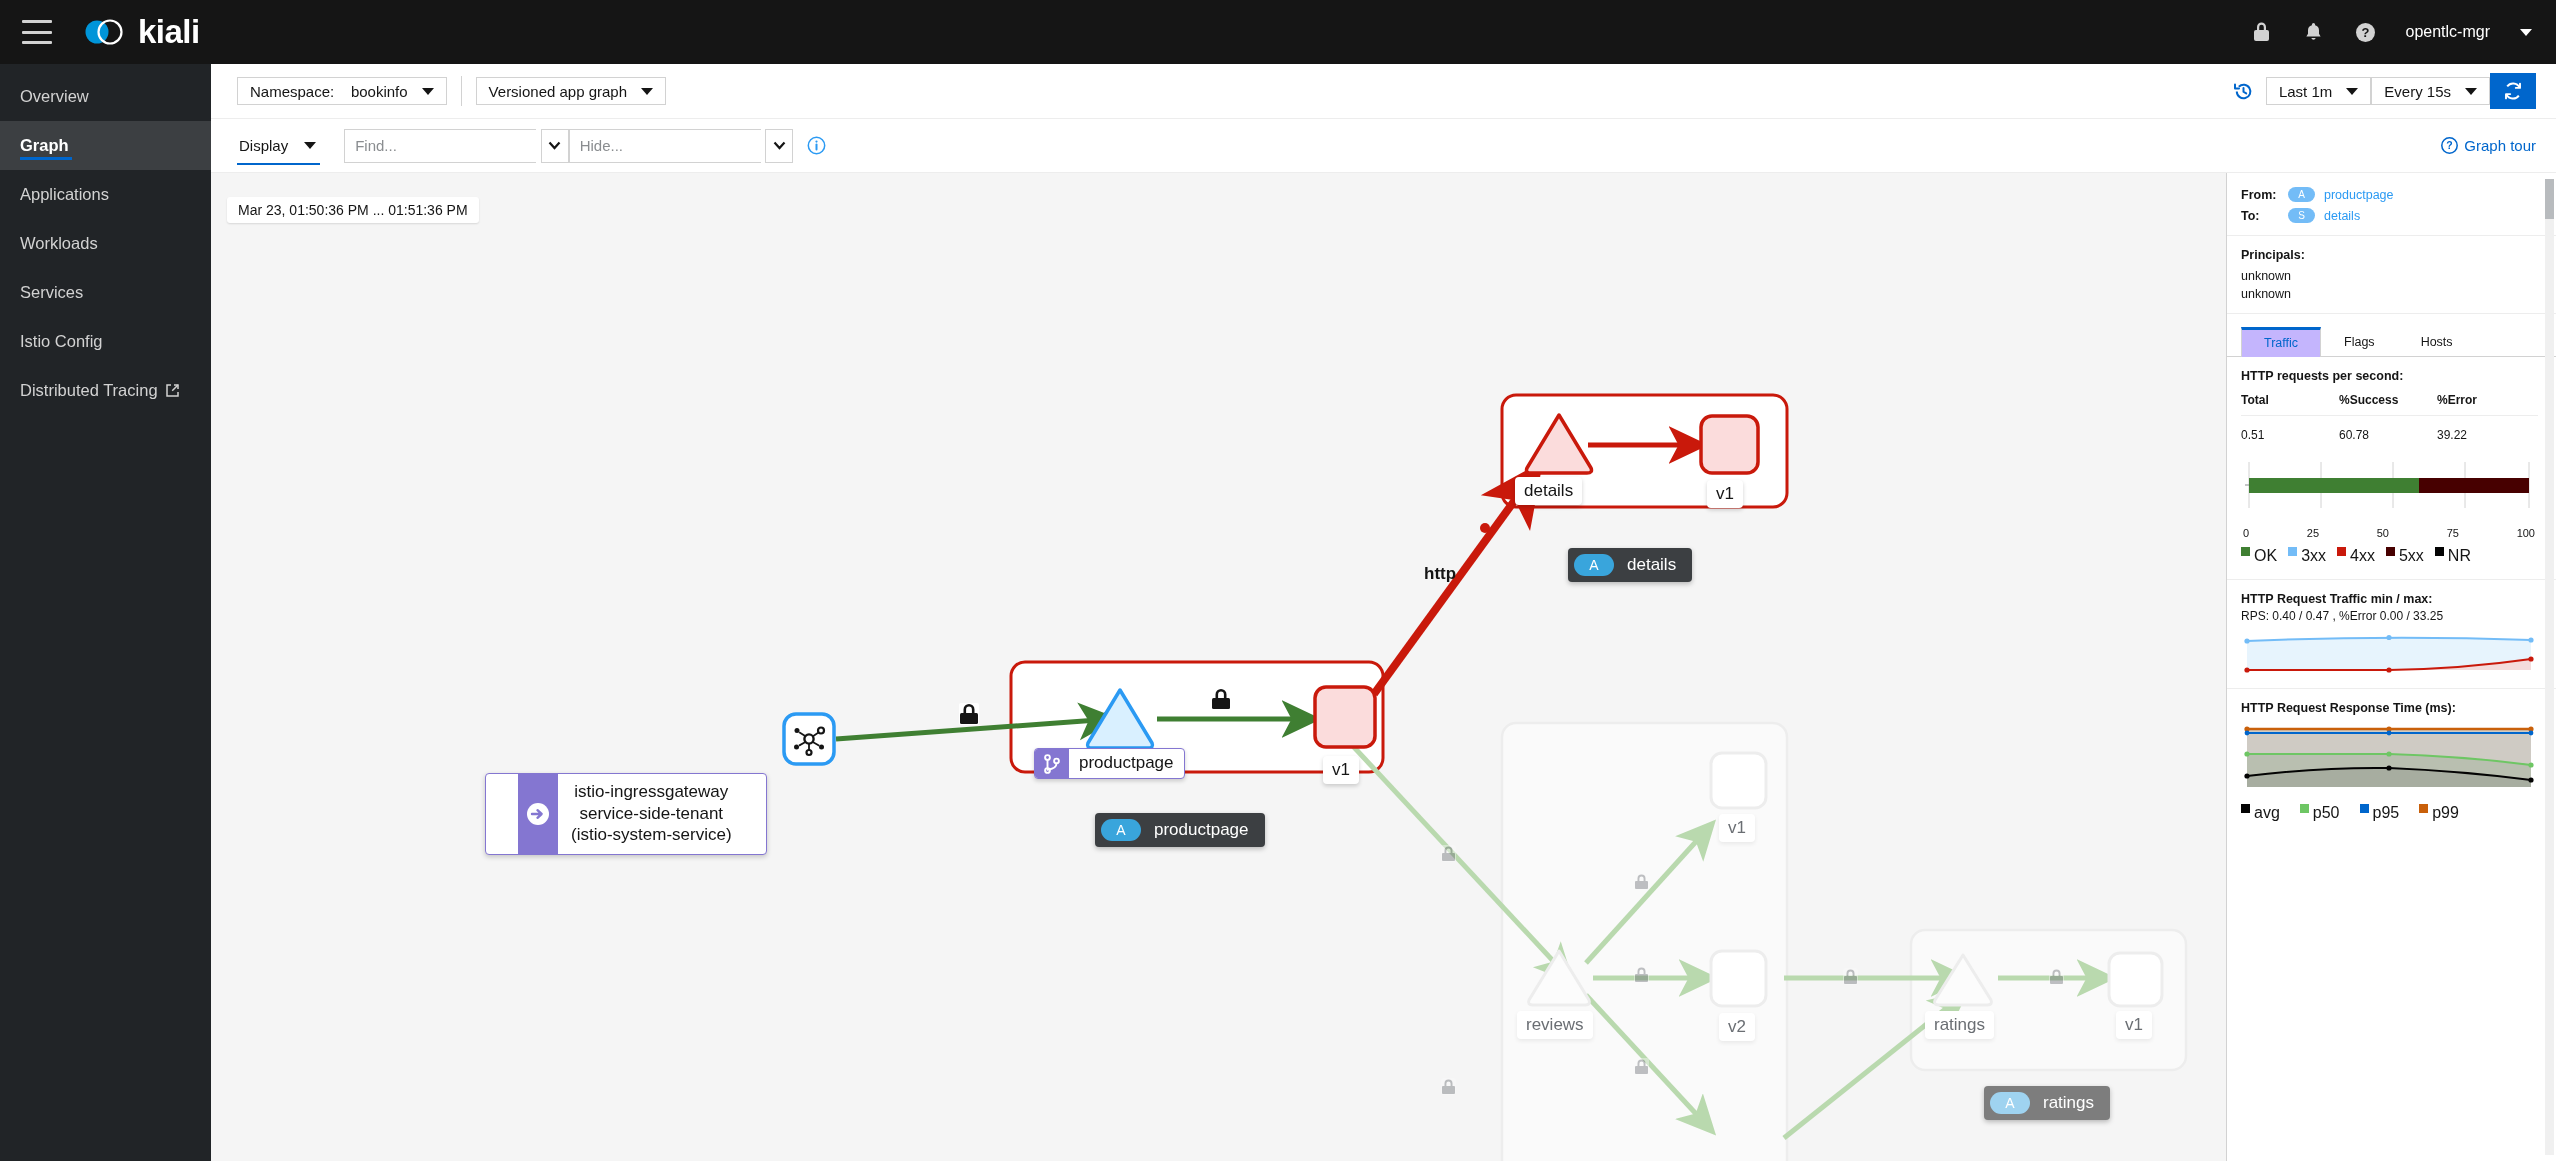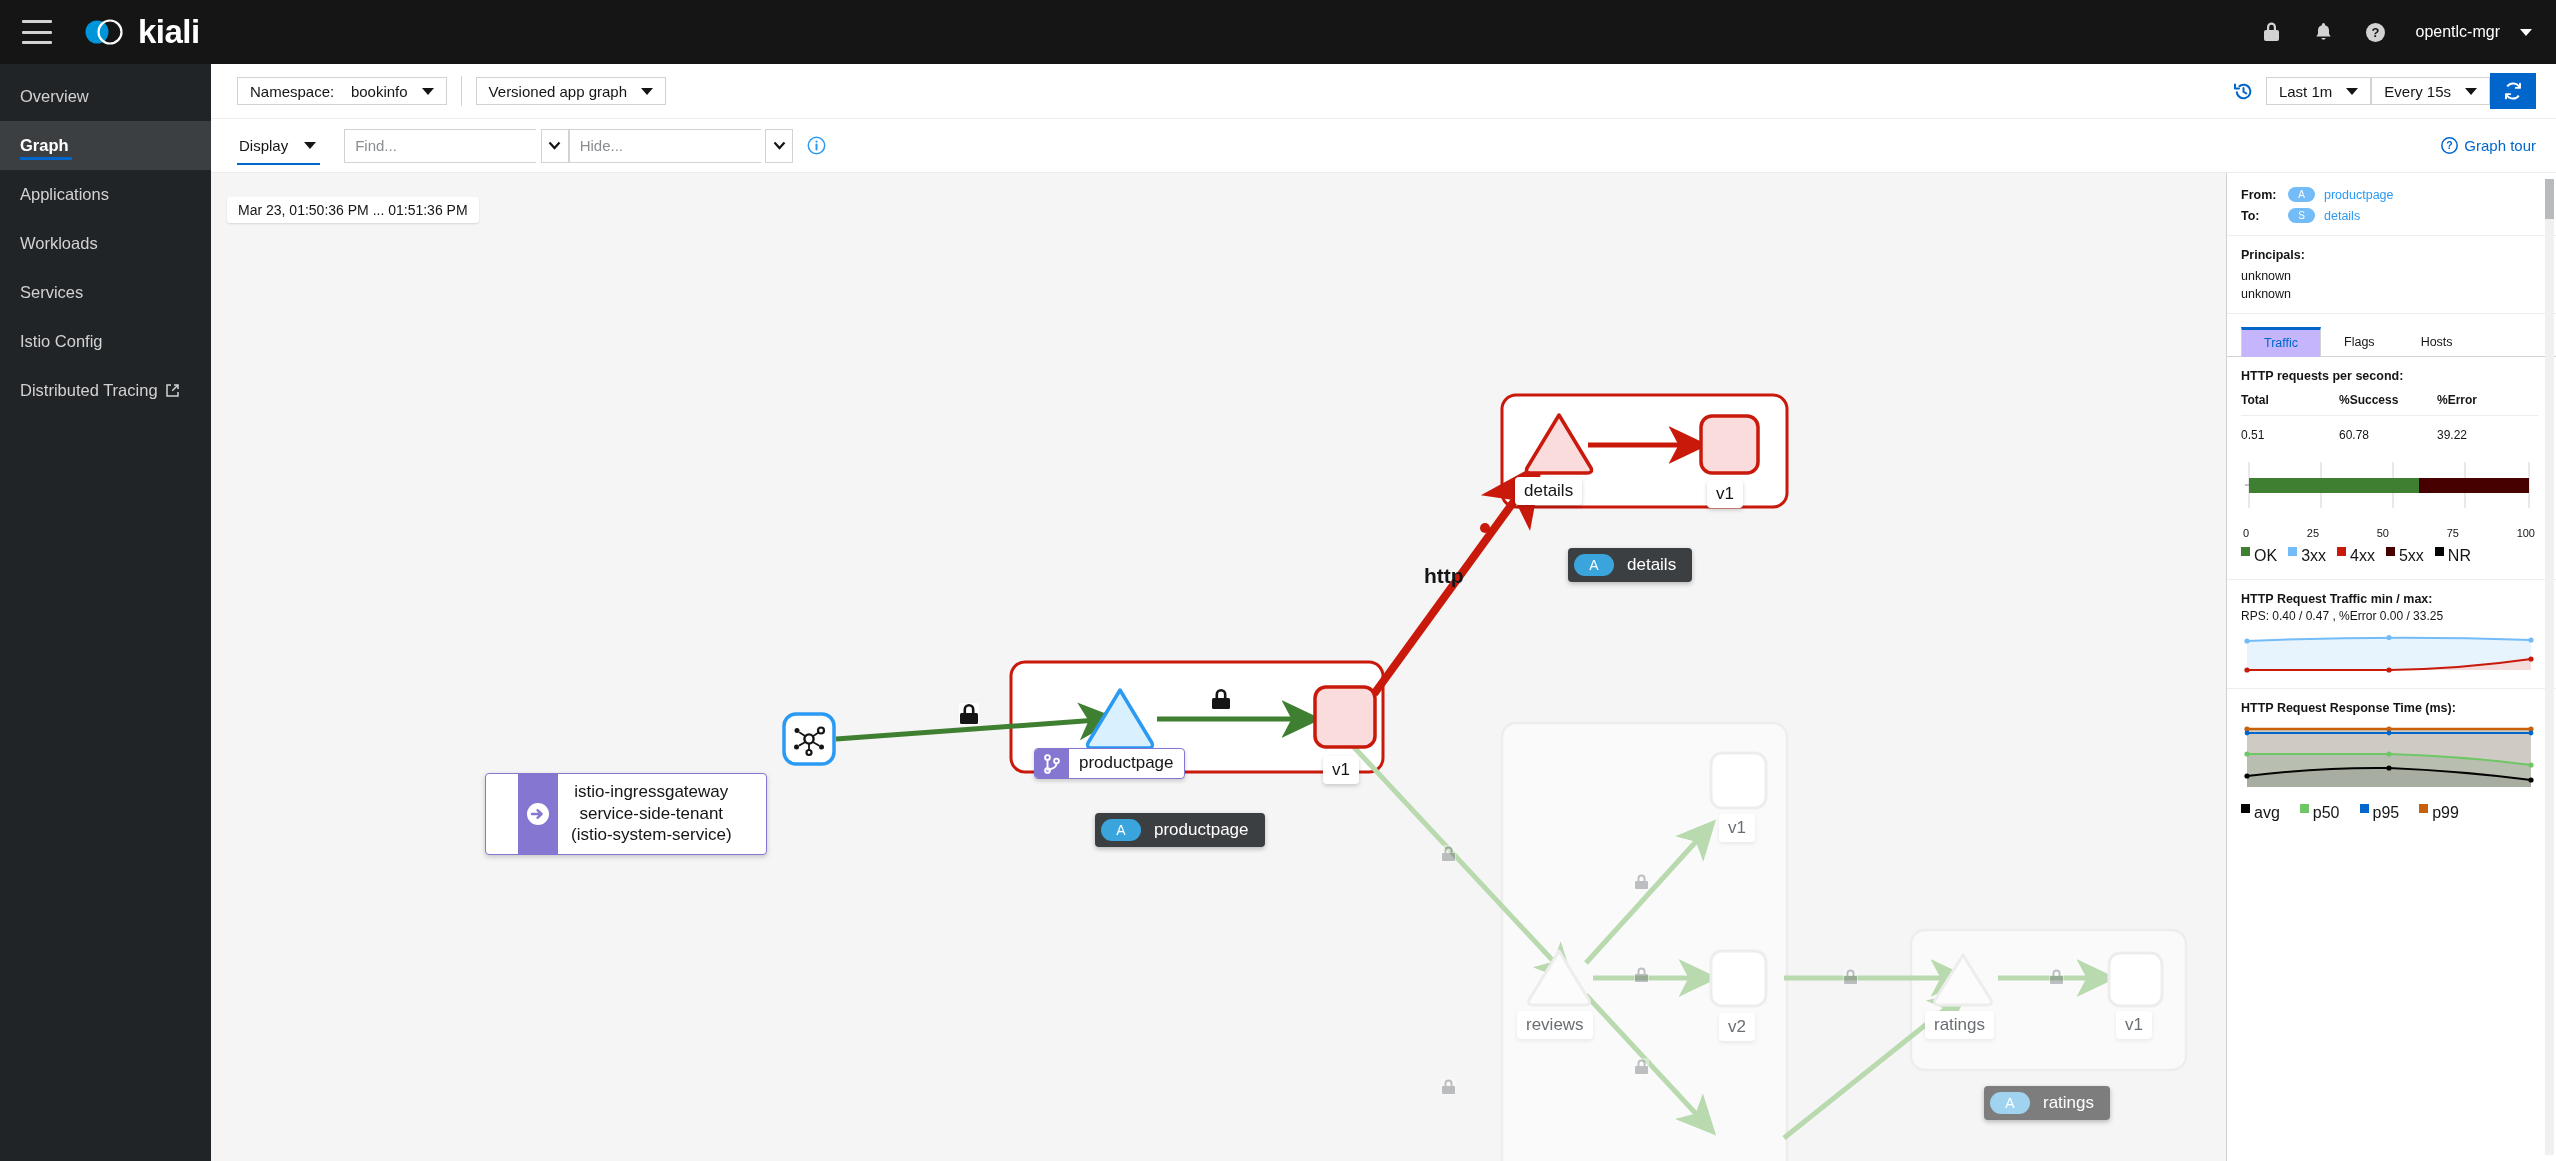--- a/index.html
+++ b/index.html
@@ -16,21 +16,21 @@
   }
   .hamburger { width: 30px; height: 24px; margin-left: 22px; display:flex;
     flex-direction: column; justify-content: space-between; cursor: pointer; }
   .hamburger span { display:block; height: 3px; background: #d2d2d2; border-radius:1px; }
   .brand { display:flex; align-items:center; margin-left: 28px; }
   .brand svg { display:block; }
   .brand-name { color:#fff; font-size: 33px; font-weight: 600; letter-spacing:-0.5px; margin-left: 8px;}
   .masthead-right { margin-left:auto; display:flex; align-items:center; gap: 0px; padding-right: 24px; }
   .mh-icon { width: 52px; height:64px; display:flex; align-items:center; justify-content:center;
     color:#d2d2d2; cursor:pointer; }
-  .mh-user { color:#fff; font-size:16px; display:flex; align-items:center; gap:20px;
+  .mh-user { color:#fff; font-size:16px; display:flex; align-items:center; gap:30px;
     margin-left: 14px; cursor:pointer; }
   .caret-down { width:0;height:0;border-left:6px solid transparent;border-right:6px solid transparent;
     border-top:7px solid currentColor; }
 
   
   .sidebar {
     position:absolute; top:64px; left:0; width:211px; height:1097px;
     background:#212427; z-index:30; padding-top:8px;
   }
   .nav-item {
@@ -124,21 +124,21 @@
     box-shadow:0 2px 5px rgba(0,0,0,.25);
   }
   .tooltip-badge.dim { background:#7d7d7d; }
   .tooltip-badge .pill {
     width:40px; height:22px; border-radius:11px; background:#39a5dc;
     color:#fff; font-size:14px; display:flex; align-items:center; justify-content:center;
   }
   .tooltip-badge.dim .pill { background:#9fd3f0; }
   .tooltip-badge .tname { color:#fff; font-size:17px; }
   .edge-lbl {
-    position:absolute; font-size:21px; color:#151515; font-weight:600; z-index:8;
+    position:absolute; font-size:17px; color:#151515; font-weight:600; z-index:8;
   }
 
   
   .sidepanel {
     position:absolute; top:109px; right:0; width:330px; height:988px;
     background:#fff; border-left:1px solid #d2d2d2; z-index:20;
     font-size:12.5px; color:#151515; overflow:hidden;
   }
   .sp-scroll { position:absolute; right:2px; top:6px; width:9px; bottom:6px; }
   .sp-scroll .track { position:absolute; inset:0; background:#f0f0f0; }

